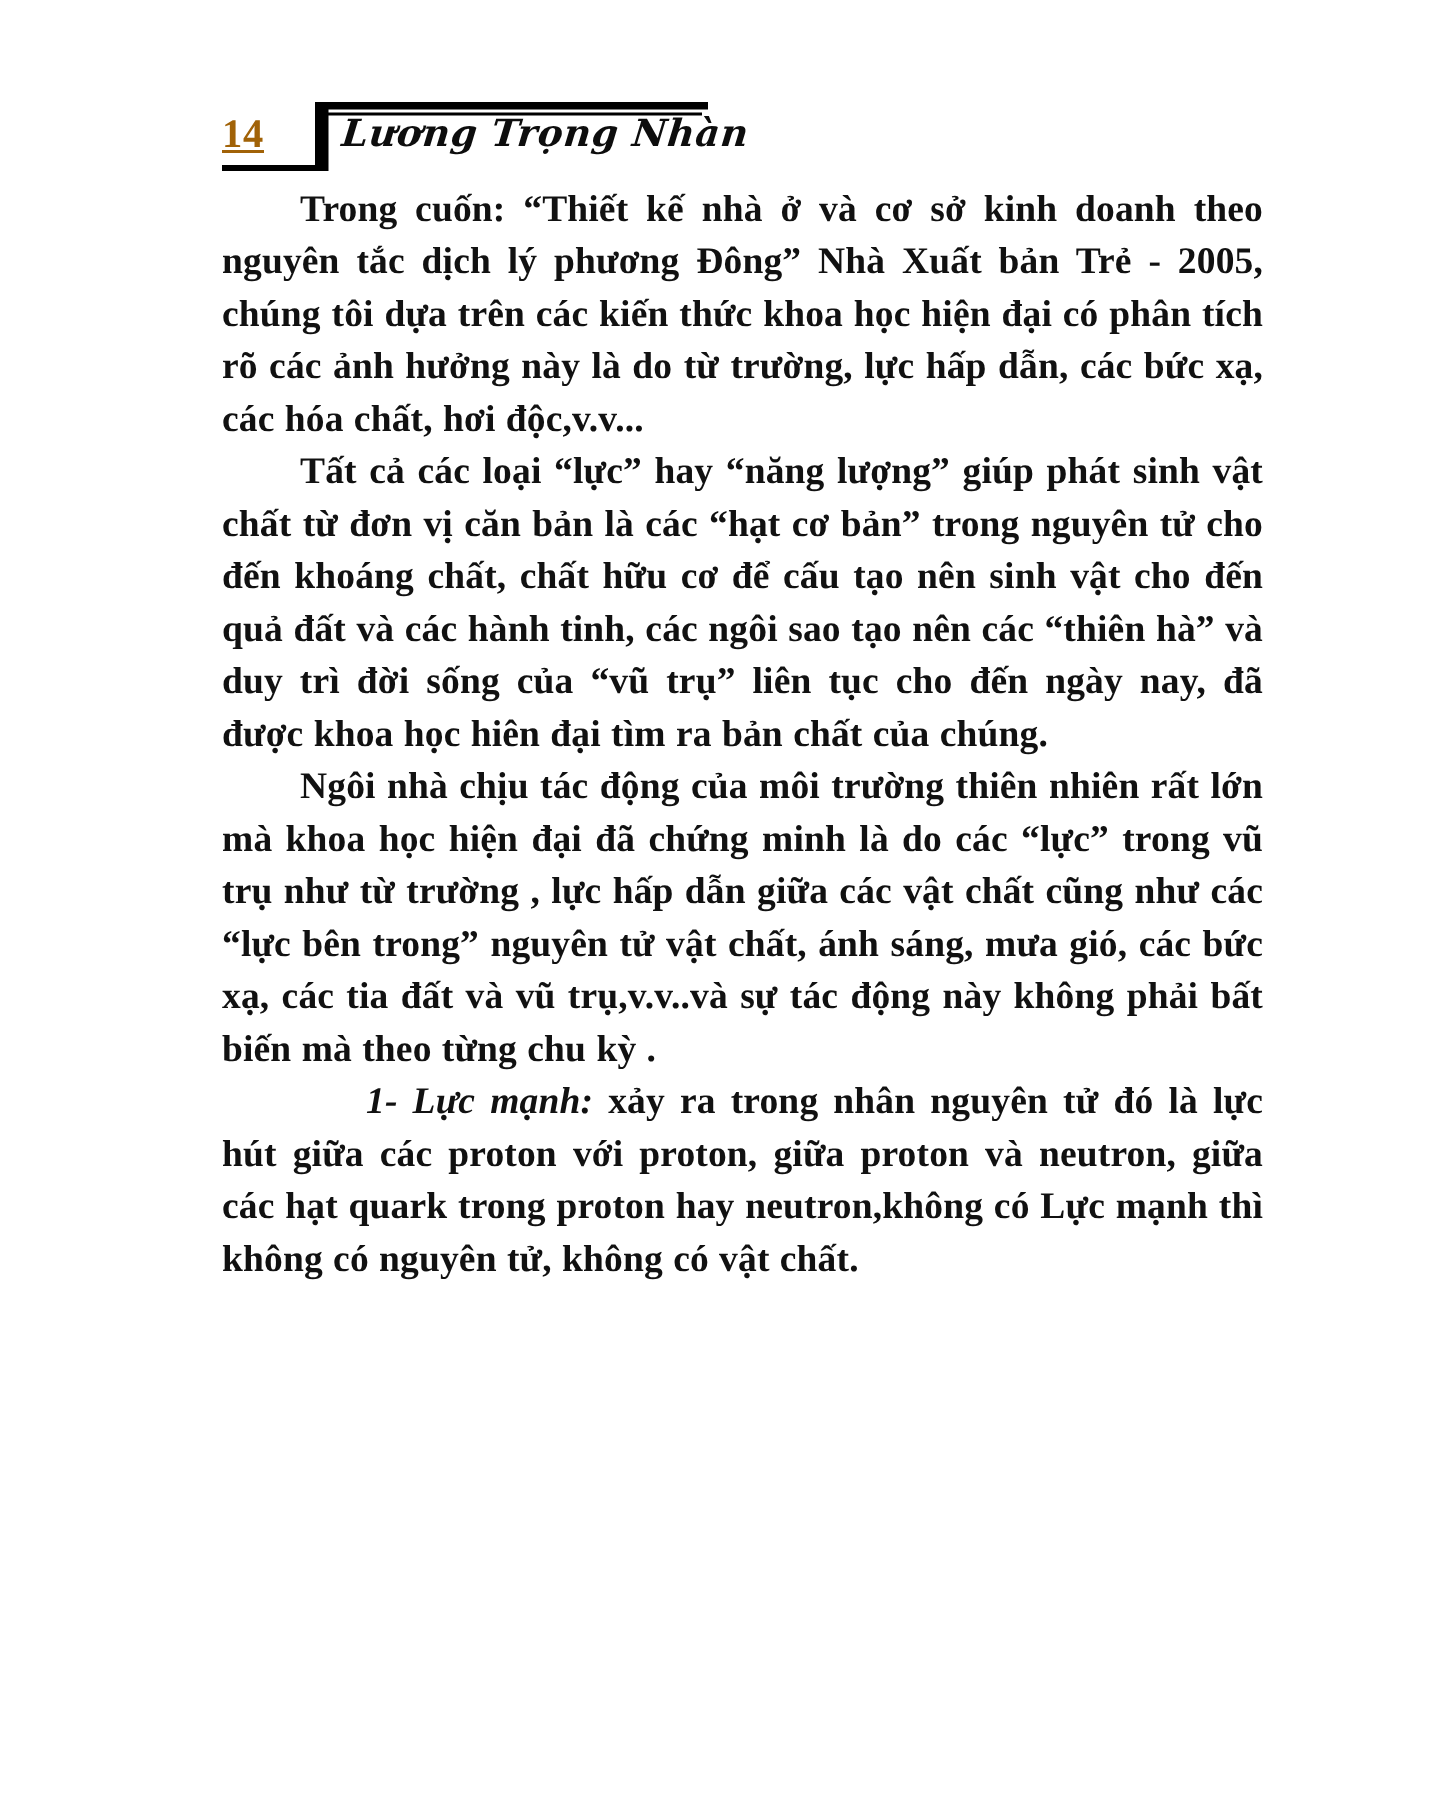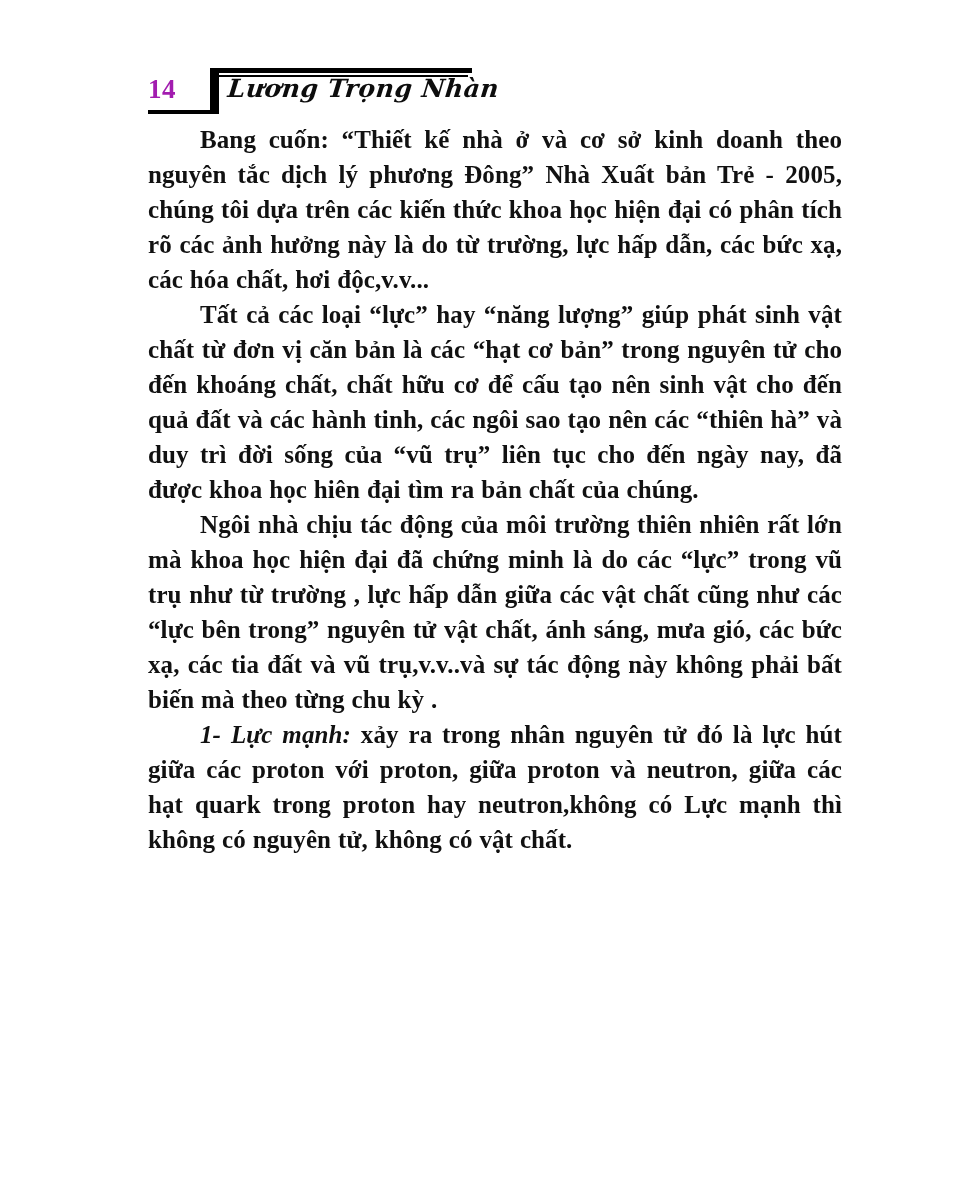--- a/index.html
+++ b/index.html
@@ -29,23 +29,24 @@
   }
 
   .folio {
     position: absolute;
     left: 0;
     top: 14px;
     width: 58px;
     font-family: "Liberation Serif", "DejaVu Serif", serif;
     font-size: 27px;
     font-weight: 700;
-    color: #a21caf;
+    color: #a16207;
     letter-spacing: 0.5px;
     line-height: 1;
+    text-decoration: underline;
   }
 
   
   .rule-under-folio {
     position: absolute;
     left: 0;
     top: 48px;
     width: 70px;
     height: 4px;
     background: #000000;
@@ -127,40 +128,41 @@
     word-spacing: 0.5px;
   }
 
   p.body-para.last-line-left {
     text-align: justify;
   }
 
   .lead-in {
     font-style: italic;
     font-weight: 700;
+    margin-left: 44px;
   }
 </style>
 </head>
 <body>
 
 <div class="page">
 
   <div class="running-head">
     <div class="folio">14</div>
     <div class="rule-under-folio"></div>
     <div class="rule-riser"></div>
     <div class="rule-top"></div>
     <div class="rule-top-hairline"></div>
     <div class="author-signature">Lương Trọng Nhàn</div>
   </div>
 
   <div class="text-column">
 
 
-    <p class="body-para">Bang cuốn: “Thiết kế nhà ở và cơ sở kinh doanh theo nguyên tắc dịch lý phương Đông” Nhà Xuất bản Trẻ - 2005, chúng tôi dựa trên các kiến thức khoa học hiện đại có phân tích rõ các ảnh hưởng này là do từ trường, lực hấp dẫn, các bức xạ, các hóa chất, hơi độc,v.v...</p>
+    <p class="body-para">Trong cuốn: “Thiết kế nhà ở và cơ sở kinh doanh theo nguyên tắc dịch lý phương Đông” Nhà Xuất bản Trẻ - 2005, chúng tôi dựa trên các kiến thức khoa học hiện đại có phân tích rõ các ảnh hưởng này là do từ trường, lực hấp dẫn, các bức xạ, các hóa chất, hơi độc,v.v...</p>
 
     <p class="body-para">Tất cả các loại “lực” hay “năng lượng” giúp phát sinh vật chất từ đơn vị căn bản là các “hạt cơ bản” trong nguyên tử cho đến khoáng chất, chất hữu cơ để cấu tạo nên sinh vật cho đến quả đất và các hành tinh, các ngôi sao tạo nên các “thiên hà” và duy trì đời sống của “vũ trụ” liên tục cho đến ngày nay, đã được khoa học hiên đại tìm ra  bản chất của chúng.</p>
 
     <p class="body-para">Ngôi nhà chịu tác động của môi trường thiên nhiên rất lớn mà khoa học hiện đại đã chứng minh  là do các “lực” trong vũ trụ như từ trường , lực hấp dẫn giữa các vật chất cũng như các “lực bên trong” nguyên tử vật chất, ánh sáng,  mưa gió, các bức xạ, các tia đất và vũ trụ,v.v..và sự tác động này không phải bất biến mà theo từng chu kỳ .</p>
 
 
     <p class="body-para last-line-left">
       <span class="lead-in">1- Lực mạnh:</span><span> xảy ra trong nhân nguyên tử đó là lực hút giữa các proton với proton, giữa proton và neutron, giữa các hạt quark trong proton hay neutron,không có Lực mạnh thì không có nguyên tử, không có vật chất.</span>
     </p>
 

